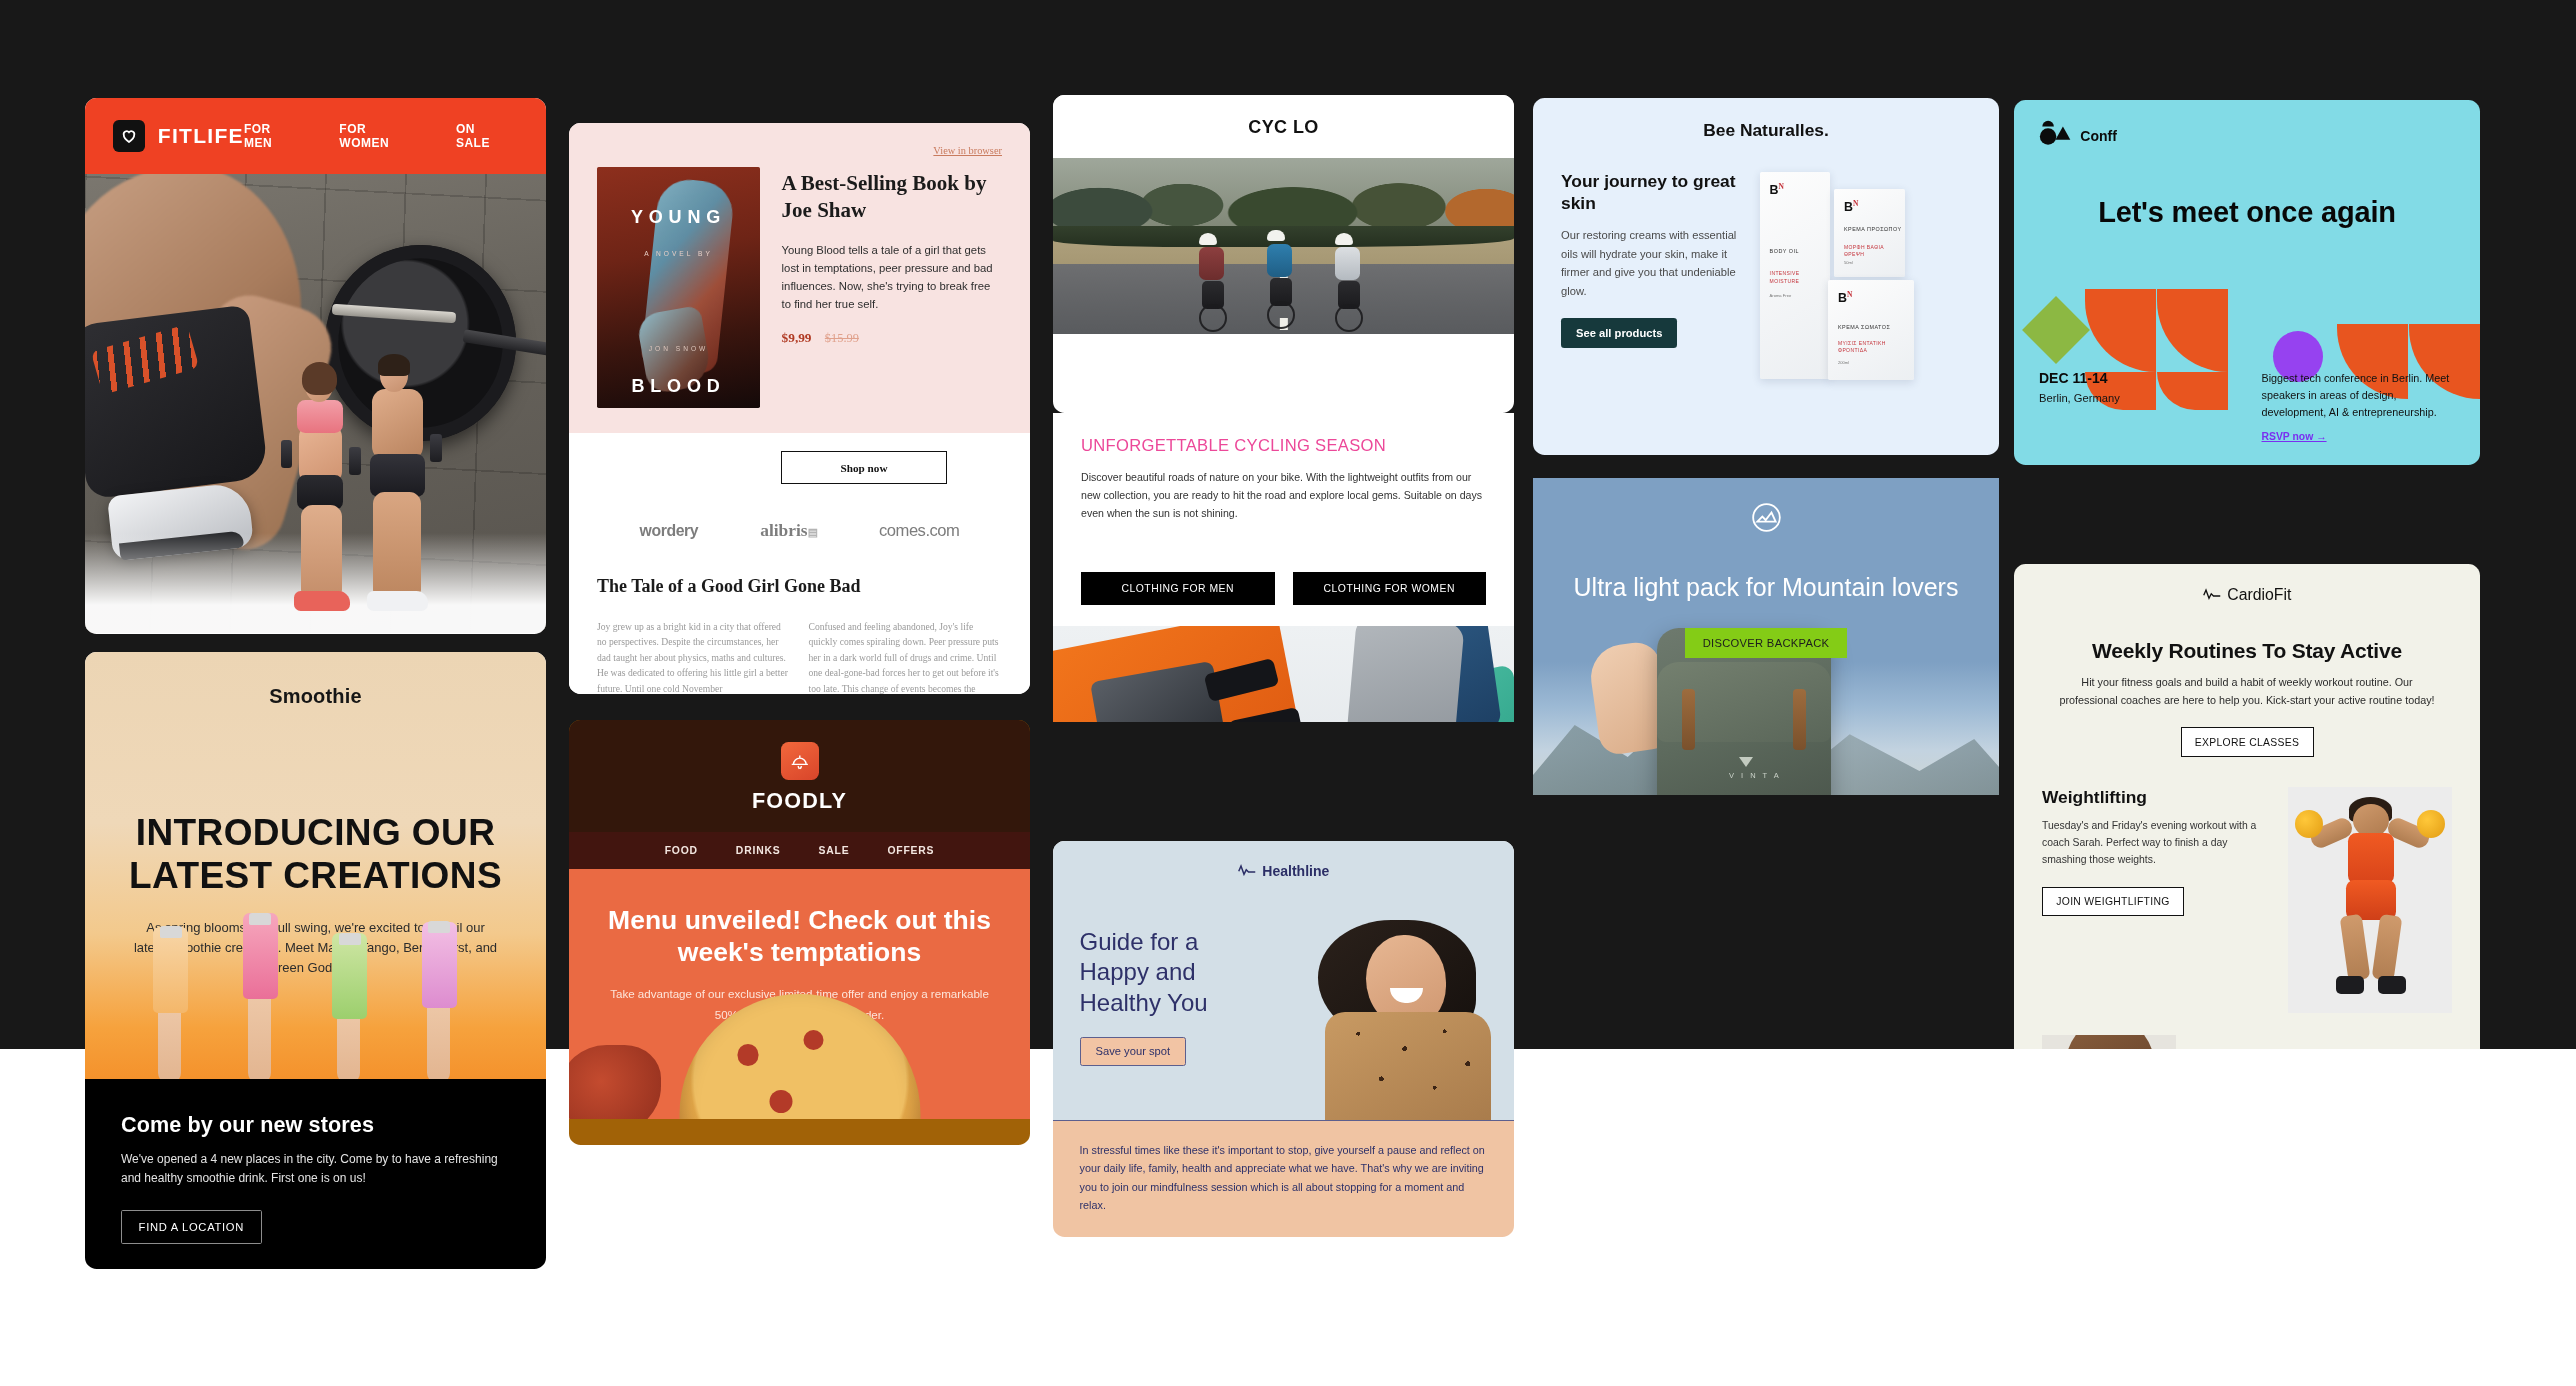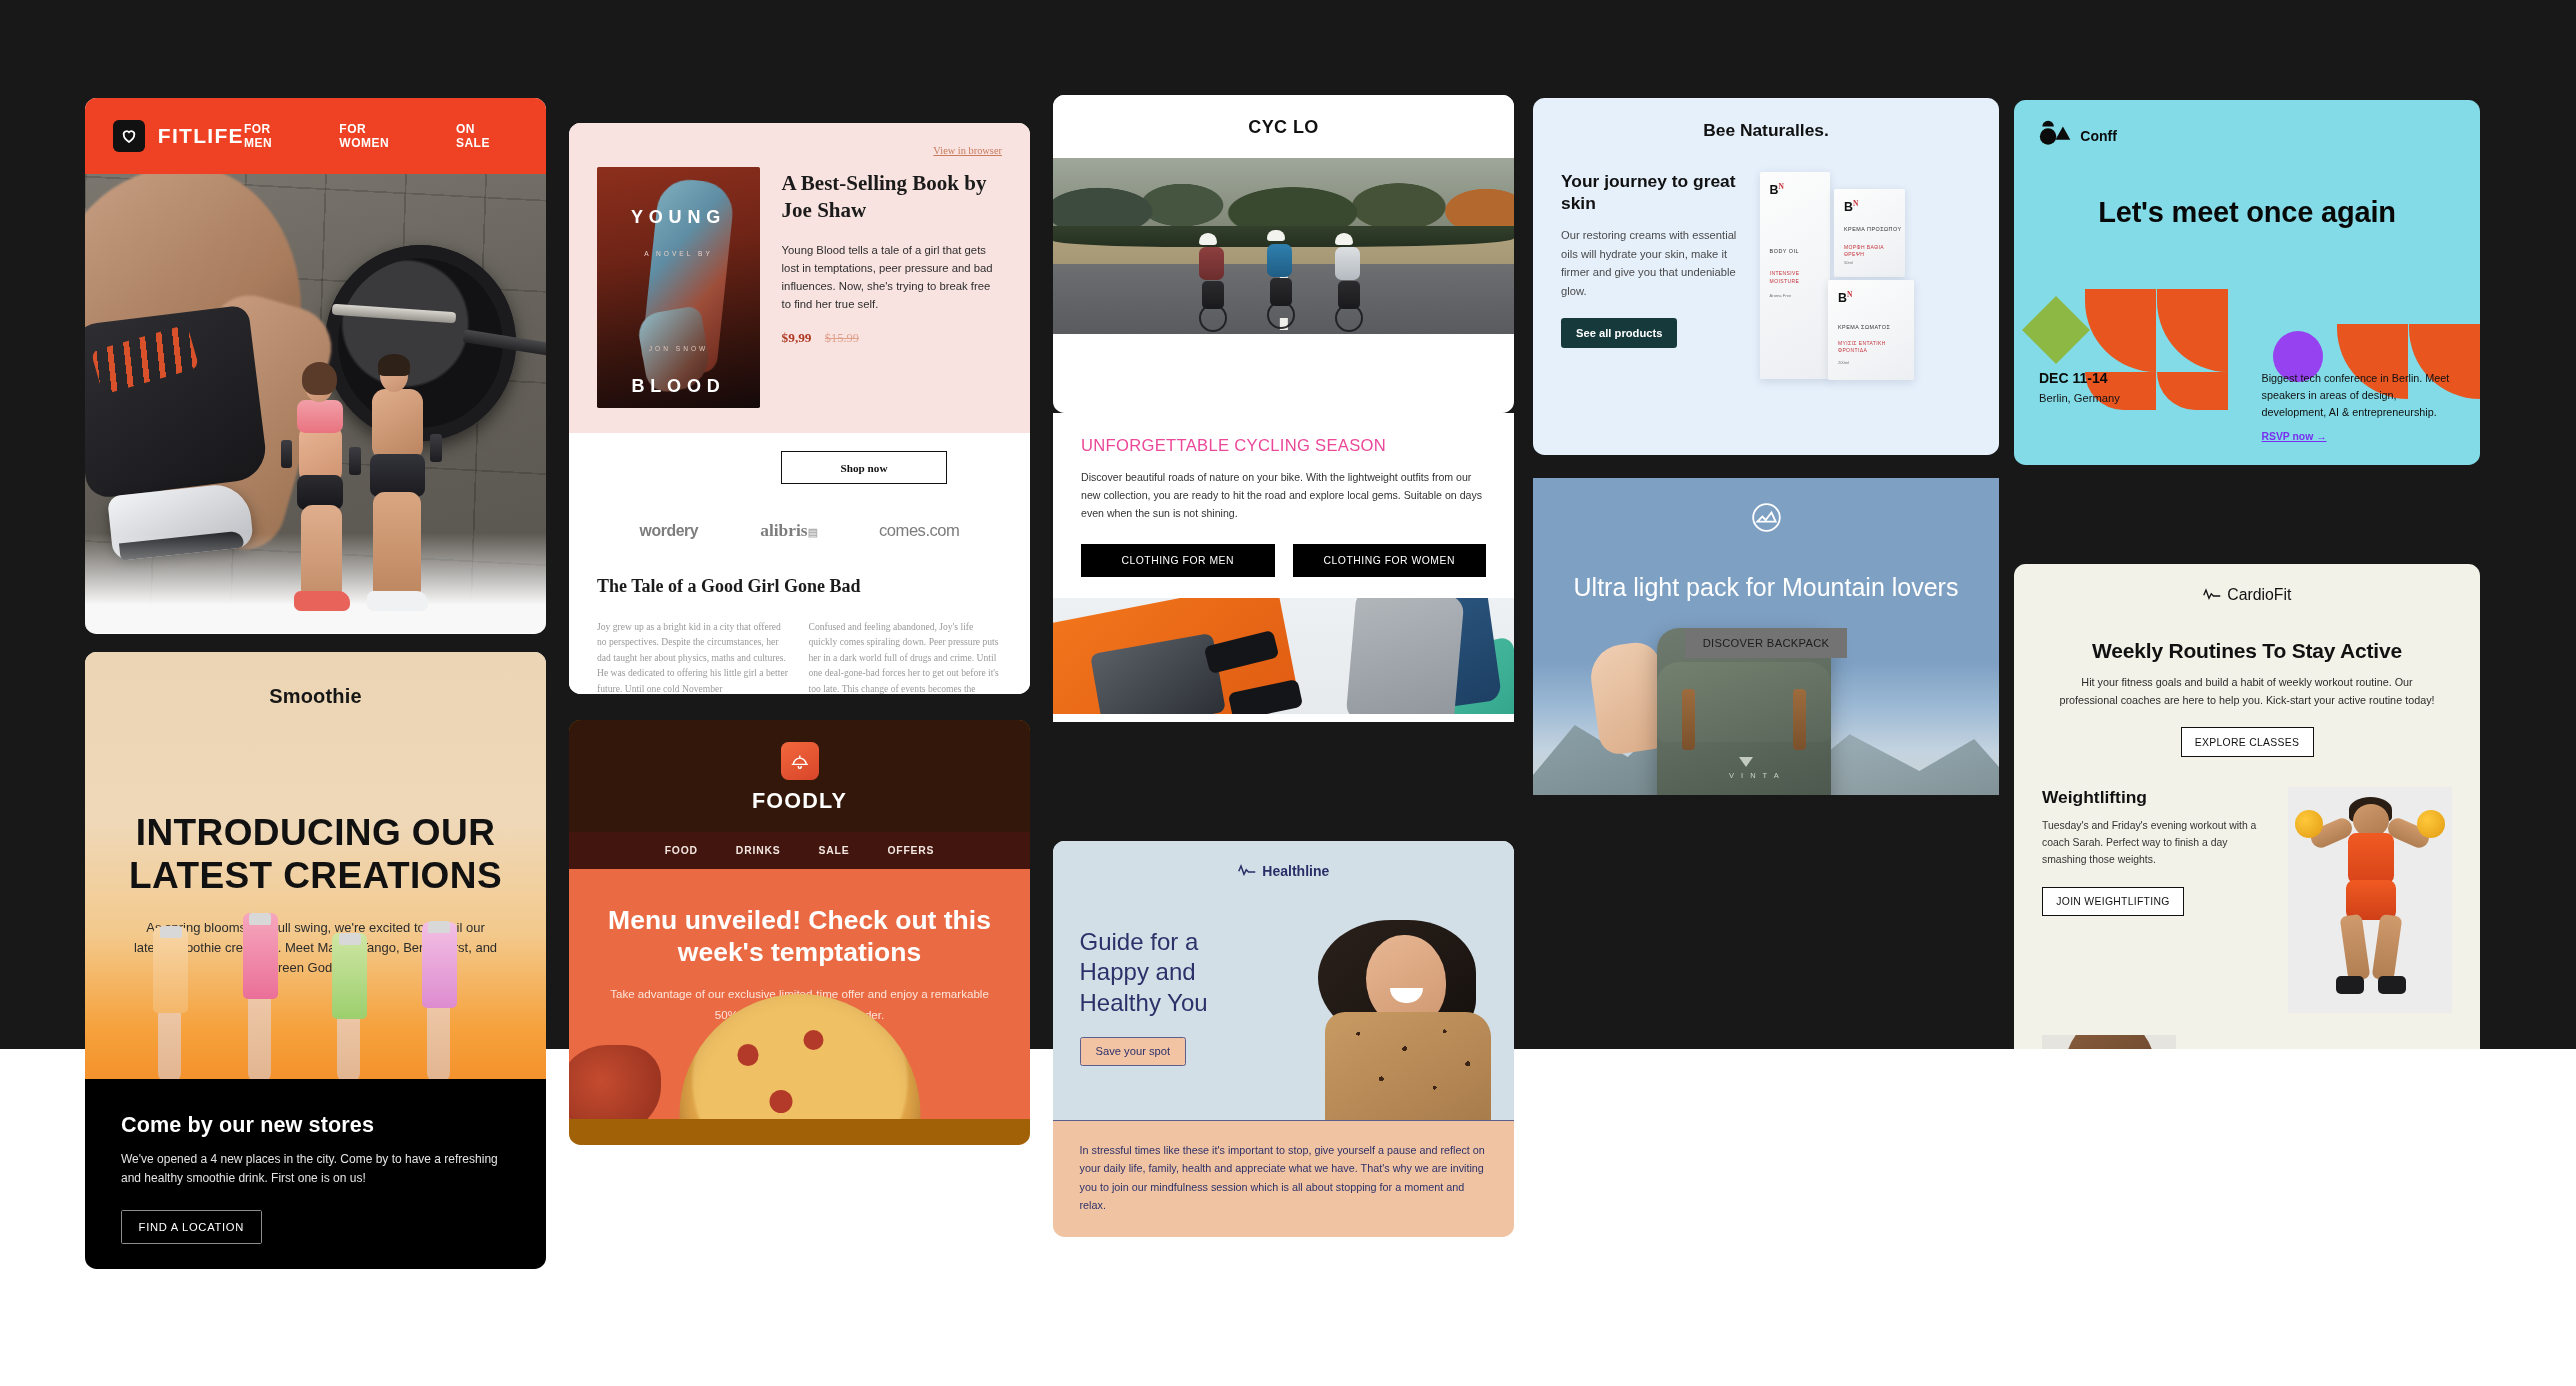--- a/index.html
+++ b/index.html
@@ -371,21 +371,21 @@
   
   #card-cyclo2 { left: 1053px; top: 413px; width: 461px; height: 309px; background:#fff; border-radius: 0;}
   .cy2-in { padding: 23px 28px 0; }
   .cy2-h {
     font-size: 16.6px; color:#ec4899; letter-spacing: 0.3px; font-weight: 400;
   }
   .cy2-p { font-size: 10.6px; color:#333; line-height: 1.72; margin-top: 11.6px; }
   .cy2-btns { display:flex; gap: 18px; margin-top: 21.6px; }
   .cy2-btns button {
     flex:1; background:#000; color:#fff; border:none; height: 33px;
-    font-size: 10.4px; letter-spacing: 0.5px; font-family:"Liberation Sans",sans-serif;
+    font-size: 10.4px; letter-spacing: 0.5px; font-family:"Liberation Sans",sans-serif;margin-top:28px;
   }
   .cy2-photo {
     margin-top: 21.6px; height: 116px; position:relative; overflow:hidden;
     background: linear-gradient(#eef1f3, #e6eaed);
   }
   .cy2-mat {
     position:absolute; left:-11.6px; top: 3.3px; width: 249px; height: 124px;
     background: linear-gradient(150deg,#f2761c,#e05c12); transform: rotate(-11deg);
   }
   .cy2-bib {
@@ -480,21 +480,21 @@
   .be-box .l1 { position:absolute; left: 10px; font-size: 5.4px; letter-spacing:0.5px; color:#333; line-height:1.5;}
   .be-box .l2 { position:absolute; left: 10px; font-size: 5px; letter-spacing:0.4px; color:#c4333b; line-height:1.5;}
   .be-box .l3 { position:absolute; left: 10px; font-size: 4.1px; color:#777; line-height:1.6;}
   .bp-top { background: #7fa0c2; height: 211px; padding: 21.6px 0 0; text-align:center; position:relative;}
   .bp-icon { width: 35px; height: 35px; margin: 0 auto; }
   .bp-icon svg { width: 35px; height: 35px; }
   .bp-h {
     color:#fff; font-size: 25px; line-height: 1.28; font-weight: 400; margin-top: 36px;
   }
   .bp-btn {
-    margin-top: 25px; display:inline-block; background:#737373; color:#1d1d1d;
+    margin-top: 25px; display:inline-block; background:#84cc16; color:#1d1d1d;
     font-size: 11.2px; letter-spacing:0.3px; padding: 9px 18px;
   }
 
   
   .pk { position:absolute; left: 1533px; top: 478px; width: 466px; height: 317px; border-radius: 0; overflow:hidden;}
   .pk-sky {
     position:absolute; inset:0;
     background: linear-gradient(#7ea0c3 0%, #7ea0c3 58%, #9cb9d4 72%, #c3d3e0 86%, #cfd6d2 100%);
   }
   .pk-mtn {

